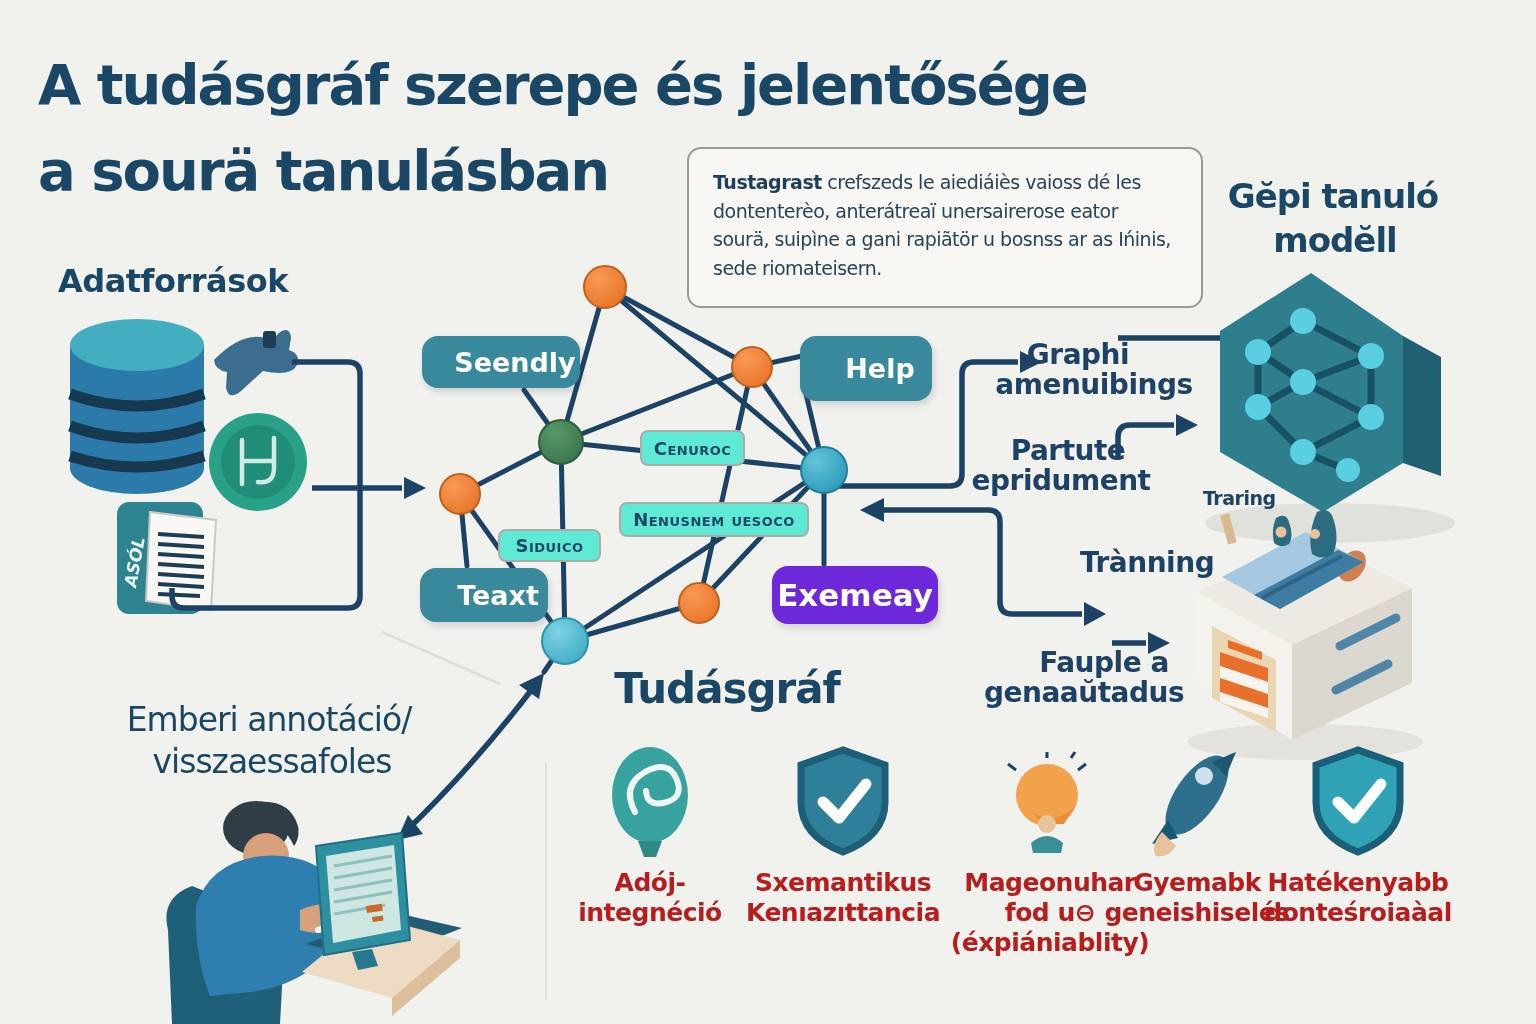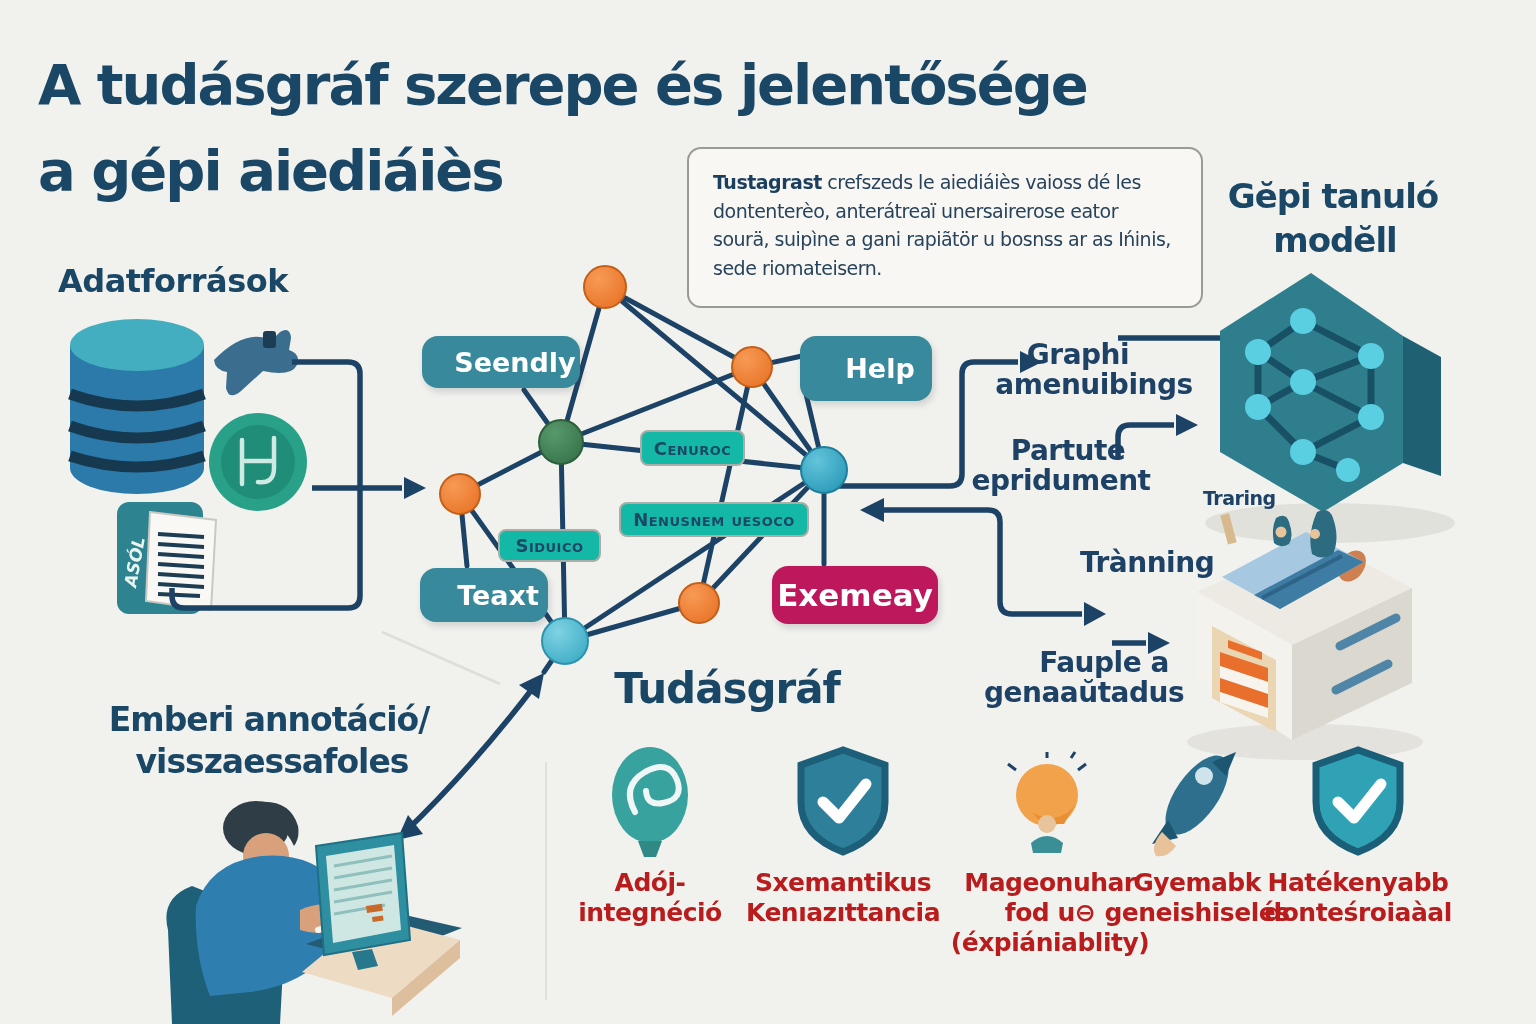--- a/index.html
+++ b/index.html
@@ -3,34 +3,34 @@
 <meta charset="utf-8">
 <style>
   html,body{margin:0;padding:0;background:#e8e8e6;}
   .canvas{position:relative;width:1536px;height:1024px;background:#f1f1ee;overflow:hidden;
           font-family:"DejaVu Sans","Liberation Sans",sans-serif;color:#1b4766;}
   .scene{position:absolute;left:0;top:0;z-index:1;}
   .txt{position:absolute;z-index:2;white-space:nowrap;}
   .h1{font-size:56px;font-weight:700;letter-spacing:-2px;color:#1b4766;}
   .h2{font-size:32px;font-weight:700;letter-spacing:-0.5px;color:#1b4766;}
   .h2c{font-size:34px;font-weight:700;letter-spacing:-1px;color:#1b4766;transform:translateX(-50%);}
-  .h3c{font-size:33px;font-weight:700;letter-spacing:-1px;color:#1b4766;transform:translateX(-50%);}
+  .h3c{font-size:33px;font-weight:400;letter-spacing:-1px;color:#1b4766;transform:translateX(-50%);}
   .flow{font-size:28px;font-weight:700;letter-spacing:-0.5px;color:#1d4266;transform:translateX(-50%);}
   .flow-l{font-size:26px;font-weight:700;letter-spacing:-0.5px;color:#1d4266;}
   .caption{font-size:42px;font-weight:700;letter-spacing:-1px;color:#1b4766;transform:translateX(-50%);}
   .infobox{position:absolute;z-index:2;left:687px;top:147px;width:464px;height:119px;
            background:#f8f7f3;border:2px solid #9a9a96;border-radius:14px;padding:19px 24px;
            font-size:19px;line-height:1.5;letter-spacing:-0.5px;color:#27435c;white-space:normal;}
   .infobox b{color:#1b3f5e;margin-top:40px;}
   .pill{position:absolute;z-index:2;display:flex;align-items:center;justify-content:center;
         border-radius:16px;color:#fff;font-weight:700;box-shadow:2px 4px 6px rgba(60,70,80,.18);}
   .pill.teal{background:#37899b;padding-left:28px;}
-  .pill.green{background:#be185d;}
+  .pill.green{background:#6d28d9;}
   .edge-pill{position:absolute;z-index:2;display:flex;align-items:center;justify-content:center;
-        background:#14b8a6;border:2px solid #adada8;border-radius:8px;
+        background:#5eead4;border:2px solid #adada8;border-radius:8px;
         font-size:18px;font-weight:700;letter-spacing:0.5px;color:#1c4766;font-variant:small-caps;}
   .benefit{position:absolute;z-index:2;transform:translateX(-50%);text-align:center;
         font-size:25px;font-weight:700;letter-spacing:-0.5px;color:#b91c1c;line-height:30px;}
 </style>
 </head>
 <body>
 
 <div class="canvas">
 
   <svg class="scene" width="1536" height="1024" viewBox="0 0 1536 1024">
@@ -266,21 +266,21 @@
       <circle cx="1204" cy="776" r="9" fill="#cfe3ea"></circle>
       <path d="M1162,832 q-12,14 -6,24 q12,2 20,-10 z" fill="#e8c39a"></path>
     </g>
     <g>
       <path d="M1358,750 L1316,765 V802 Q1316,836 1358,852 Q1400,836 1400,802 V765 Z" fill="#2fa3b5" stroke="#1b5e77" stroke-width="7"></path>
       <polyline points="1338,802 1354,818 1381,784" stroke="#ffffff" stroke-width="11" fill="none" stroke-linecap="round" stroke-linejoin="round"></polyline>
     </g>
   </svg>
 
   <div class="txt h1" style="left:38px;top:52px;">A tudásgráf szerepe és jelentősége</div>
-  <div class="txt h1" style="left:38px;top:138px;">a gépi aiediáiès</div>
+  <div class="txt h1" style="left:38px;top:138px;">a sourä tanulásban</div>
 
   <div class="infobox">
     <b>Tustagrast</b>
     <span>crefszeds le aiediáiès vaioss dé les dontenterèo, anterátreaï unersairerose eator sourä, suipìne a gani rapiãtör u bosnss ar as Ińinis, sede riomateisern.</span>
   </div>
 
   <div class="txt h2" style="left:58px;top:262px;">Adatforrások</div>
 
   <div class="txt h2c" style="left:1333px;top:176px;">Gĕpi tanuló</div>
   <div class="txt h2c" style="left:1335px;top:220px;">modĕll</div>

